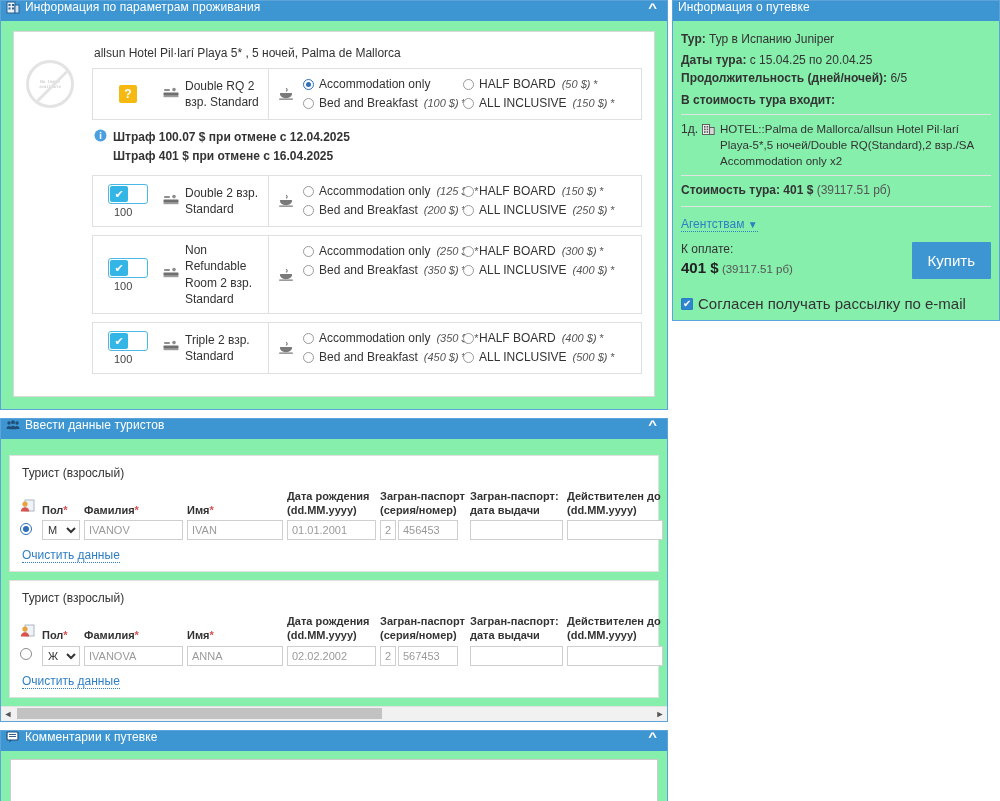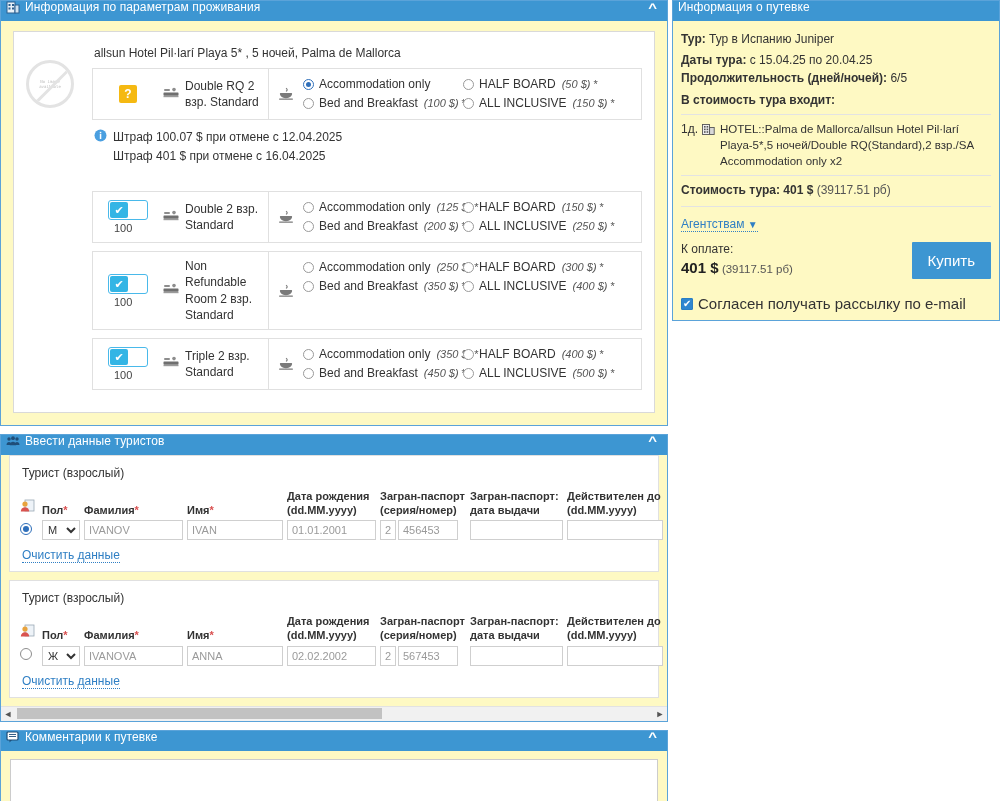--- a/index.html
+++ b/index.html
@@ -20,21 +20,21 @@
     background: #3d96d2;
     color: #ffffff;
     height: 20px;
     display: flex;
     align-items: center;
     padding: 0 6px 8px 5px;
     font-size: 12px;
     position: relative;
   }
   .panel-header .ph-title { margin-left: 5px; letter-spacing: .1px; }
-  .panel-body { background: #fef9c3; }
+  .panel-body { background: #86efac; }
 
   .chev {
     margin-left: auto;
     color: #ffffff;
     font-size: 15px;
     line-height: 1;
     font-weight: bold;
     padding-right: 4px;
     transform: scaleY(.8);
   }
@@ -136,27 +136,27 @@
     -webkit-appearance: none; appearance: none;
     width: 11px; height: 11px; border: 1px solid #9a9a9a; border-radius: 50%;
     background: #fff; margin: 0 5px 0 0; position: relative; flex: 0 0 11px;
   }
   input[type=radio].rd:checked { border-color: #2f6fba; }
   input[type=radio].rd:checked:after {
     content:""; position:absolute; left:2px; top:2px; width:5px; height:5px;
     background:#2f6fba; border-radius:50%;
   }
 
-  .penalty { display: flex; align-items: flex-start; margin: 4px 0 26px 2px; }
+  .penalty { display: flex; align-items: flex-start; margin: 4px 0 10px 2px; font-weight: bold; }
   .info-ico { width: 13px; flex: 0 0 13px; margin-right: 6px; margin-top: 1px;}
   .penalty-txt { font-size: 12px; color: #333; line-height: 1.55; }
 
   
   #tourists-panel { width: 668px; margin-top: 8px; }
-  #tourists-body { padding: 0 8px 0 8px; overflow: hidden; }
+  #tourists-body { padding: 16px 8px 0 8px; overflow: hidden; }
   .tourist-block { border: 1px solid #e0e0e0; padding: 8px 10px 8px 10px; margin-bottom: 8px; background:#fff;}
   .tourist-title { font-size: 12px; color: #333; margin: 2px 0 10px 2px; }
   .t-table { width: 760px; }
   .t-head { display: flex; align-items: flex-end; font-size: 11px; font-weight: bold; color: #333; }
   .t-row  { display: flex; align-items: center; margin-top: 3px; }
   .c-av   { width: 22px; flex: 0 0 22px; }
   .c-sex  { width: 42px; flex: 0 0 42px; }
   .c-fam  { width: 103px; flex: 0 0 103px; }
   .c-name { width: 100px; flex: 0 0 100px; }
   .c-dob  { width: 93px; flex: 0 0 93px; }

